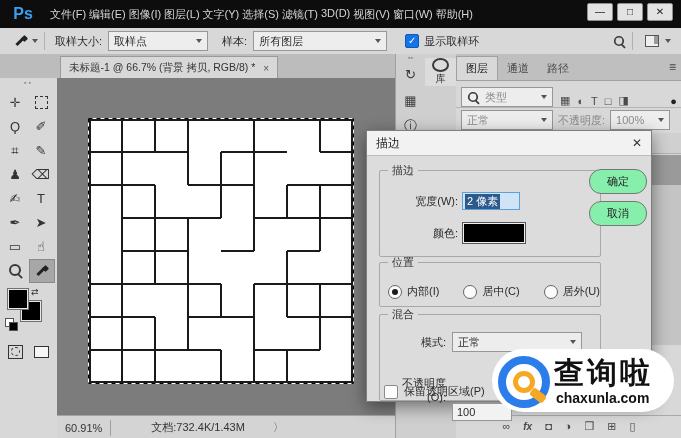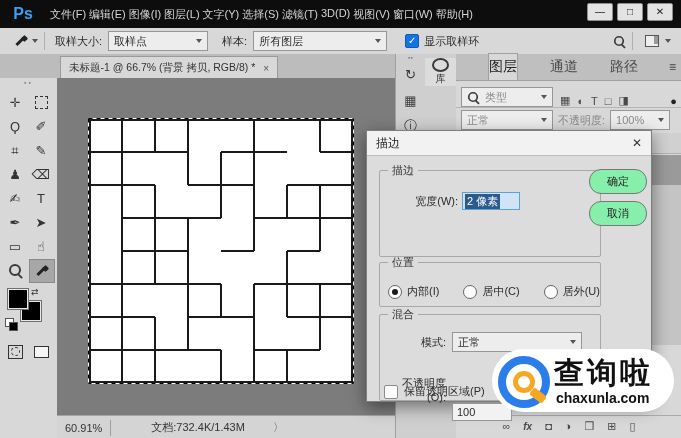--- a/index.html
+++ b/index.html
@@ -77,21 +77,21 @@
   
   .panelzone{left:395px;top:54px;width:286px;height:384px;background:#c9c9c9;border-left:1px solid #a0a0a0;}
   .pstrip{position:absolute;left:0;top:0;width:29px;height:384px;background:#cfcfcf;border-right:1px solid #adadad;}
   .pstrip .picon{width:29px;height:26px;display:flex;align-items:center;justify-content:center;color:#3c3c3c;font-size:13px;}
   .libcol{position:absolute;left:29px;top:0;width:31px;height:384px;background:#cfcfcf;border-right:1px solid #adadad;}
   .libhead{margin-top:4px;height:28px;background:#dcdcdc;display:flex;flex-direction:column;align-items:center;
            justify-content:center;color:#333;}
   .cc-icon{width:13px;height:13px;border:2px solid #3a3a3a;border-radius:50%;font-size:8px;line-height:13px;text-align:center;color:#3a3a3a;}
   .layers{position:absolute;left:60px;top:0;width:226px;height:384px;background:#d8d8d8;}
   .ltabs{height:26px;display:flex;align-items:flex-end;background:#bfbfbf;border-bottom:1px solid #a0a0a0;position:relative;}
-  .ltab{padding:4px 0;font-size:14px;color:#4a4a4a;margin-left:32px;}
+  .ltab{padding:4px 9px;font-size:11px;color:#4a4a4a;}
   .ltab.on{background:#d8d8d8;border:1px solid #a0a0a0;border-bottom:none;color:#222;}
   .lmenu{position:absolute;right:6px;top:6px;color:#444;font-size:12px;}
   .lfilter{height:26px;display:flex;align-items:flex-end;gap:7px;padding:0 5px;border-bottom:1px solid #b5b5b5;}
   .lfilter .ficon{color:#4a4a4a;font-size:11px;}
   .lblend{height:24px;display:flex;align-items:center;gap:5px;padding:0 5px;color:#8b8b8b;}
   .gray{color:#8b8b8b;}
   .lfooter{position:absolute;left:0;bottom:2px;width:226px;height:20px;border-top:1px solid #aaa;
            display:flex;align-items:center;justify-content:center;gap:13px;color:#4a4a4a;}
   .lfooter span{font-size:11px;}
   .sliver1{position:absolute;left:196px;top:79px;width:30px;height:20px;background:#d0d0d0;border-bottom:1px solid #b0b0b0;}
@@ -367,20 +367,24 @@
     </div>
 
     <fieldset style="top:32px;height:84px">
       <legend>描边</legend>
       <div class="frow" style="left:4px;top:14px">
         <span class="rlabel" style="width:74px">宽度(W):</span>
         <div class="winput" style="margin-left:4px">
           <span class="seltext">2 像素</span>
         </div>
       </div>
+      <div class="frow" style="left:4px;top:44px">
+        <span class="rlabel" style="width:74px">颜色:</span>
+        <div class="cswatch" style="margin-left:4px"></div>
+      </div>
     </fieldset>
 
     <div class="pillbtn" style="top:38px">确定</div>
     <div class="pillbtn" style="top:70px">取消</div>
 
     <fieldset style="top:124px;height:42px">
       <legend>位置</legend>
       <div class="frow" style="left:8px;top:14px;gap:24px">
         <span class="ritem">
           <span class="radio on"></span>

